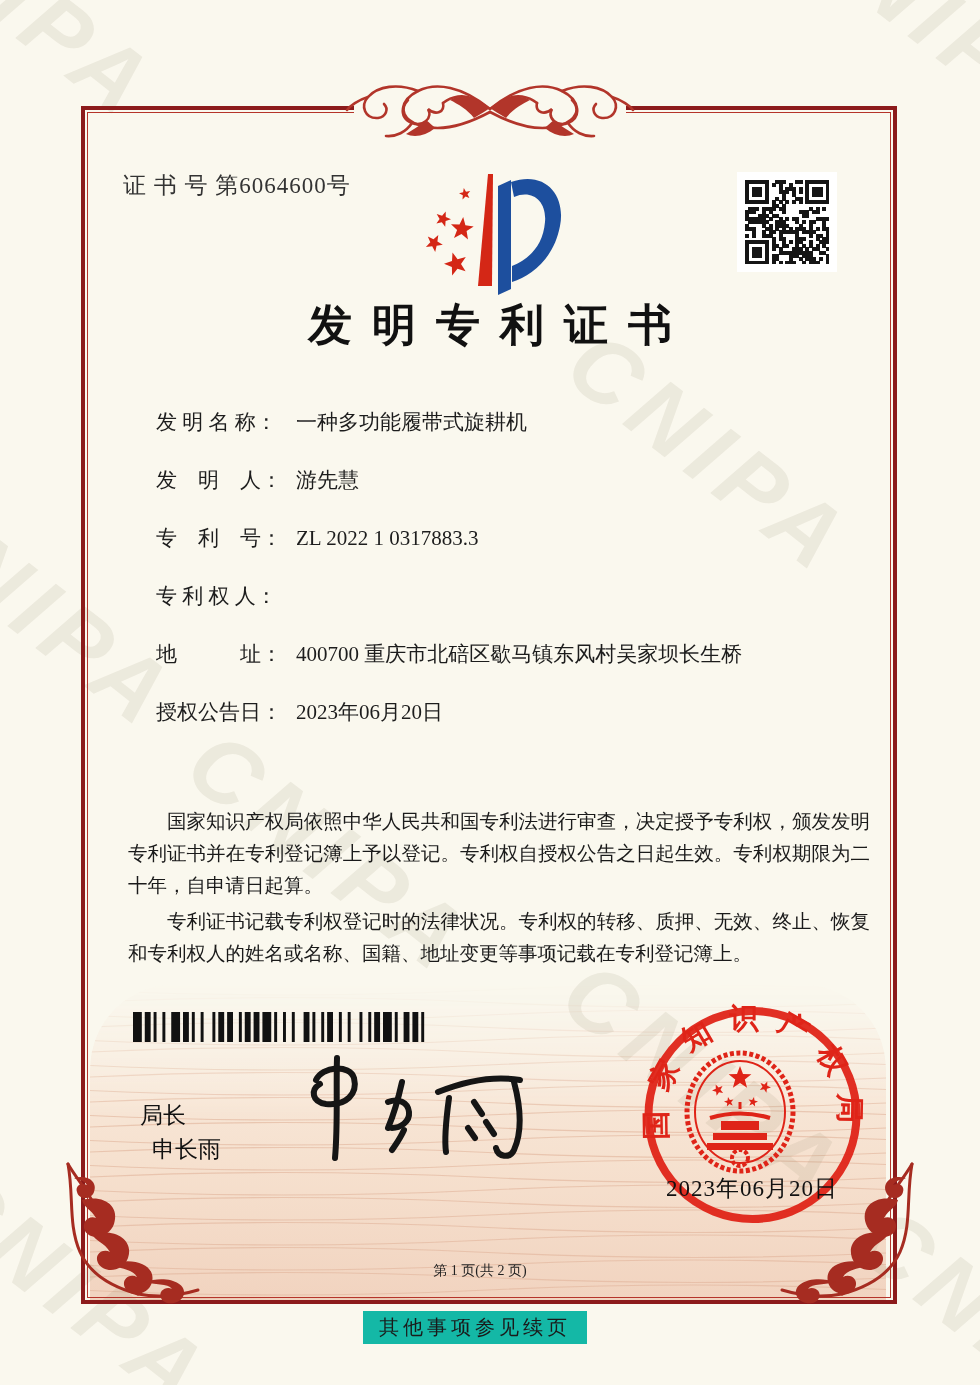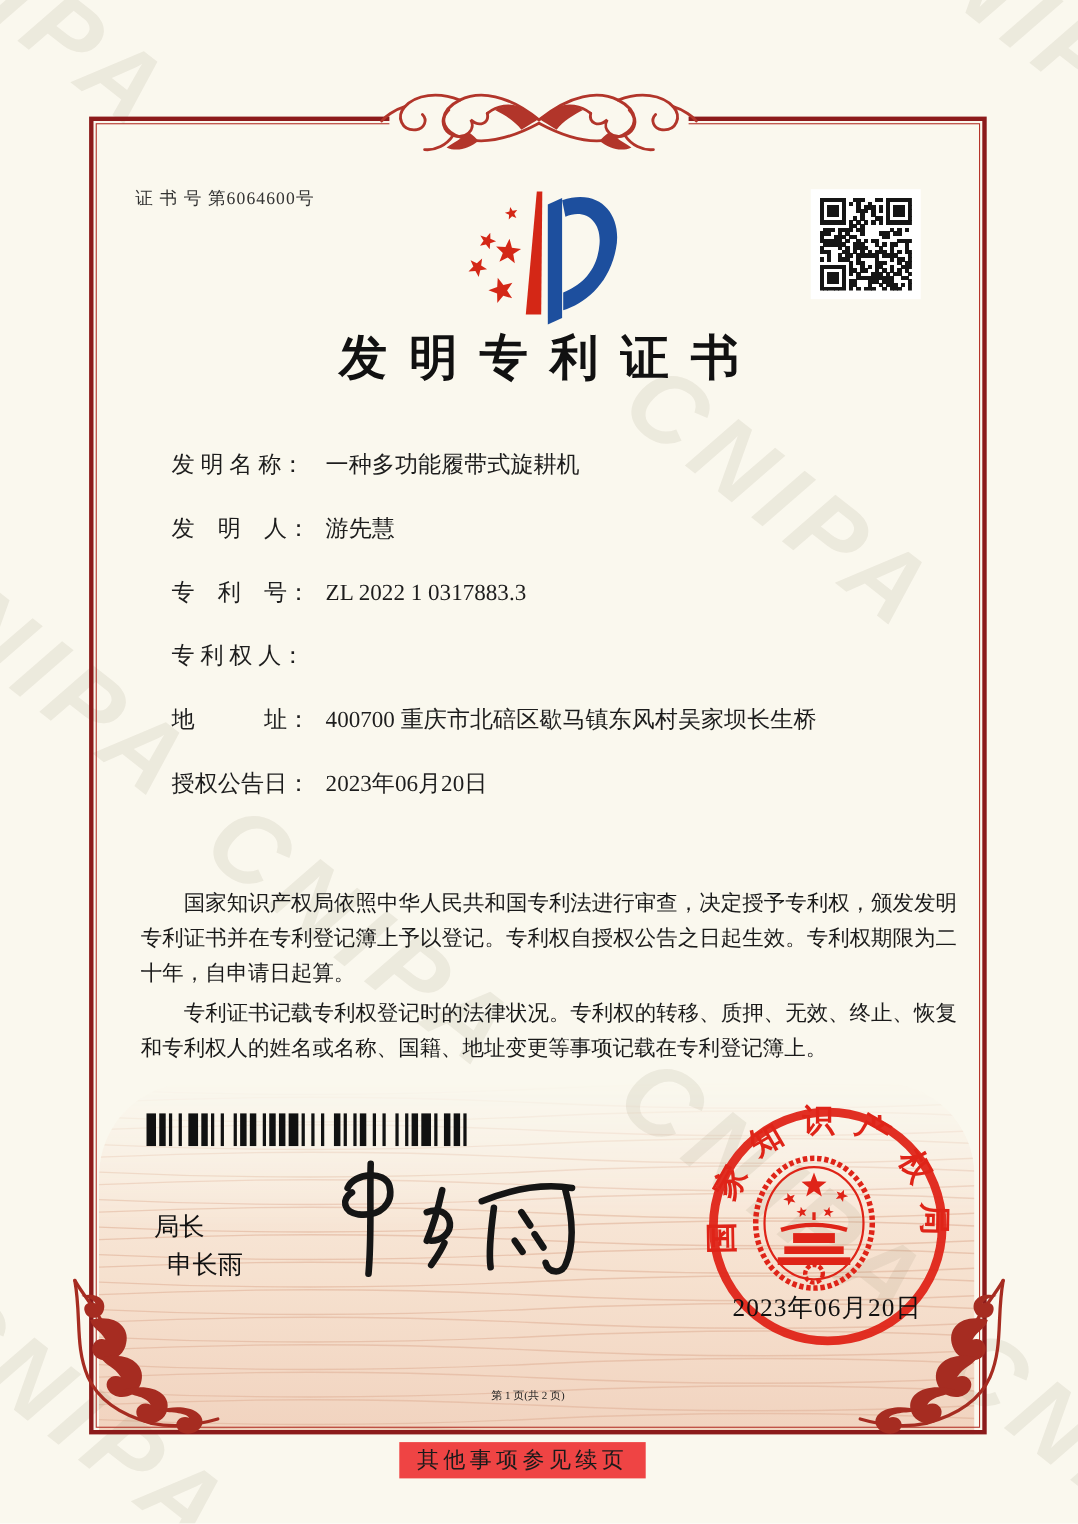--- a/index.html
+++ b/index.html
@@ -31,21 +31,21 @@
     position:absolute;left:81px;top:106px;width:816px;height:1198px;z-index:3;
     box-sizing:border-box;border:4px solid #8c1b1b;pointer-events:none;
   }
   .frame-inner{
     position:absolute;left:2px;top:2px;right:2px;bottom:2px;
     border:1.5px solid #b5342a;
   }
   
   .ornament{position:absolute;z-index:4;pointer-events:none;}
   
-  .cert-no{position:absolute;left:123px;top:170px;z-index:5;font-size:16px;letter-spacing:1px;color:#333;}
+  .cert-no{position:absolute;left:123px;top:170px;z-index:5;font-size:23px;letter-spacing:1px;color:#333;}
   .logo{position:absolute;left:420px;top:158px;z-index:5;}
   .qr-box{position:absolute;left:737px;top:172px;width:100px;height:100px;background:#fff;z-index:5;}
   .qr-box svg{position:absolute;left:8px;top:8px;}
   .title{
     position:absolute;left:0;top:296px;width:980px;z-index:5;
     text-align:center;font-size:44px;font-weight:bold;color:#111;
     letter-spacing:20px;text-indent:20px;
   }
   
   .fields{position:absolute;left:140px;top:408px;width:740px;z-index:5;font-size:21px;color:#1d1d1d;margin-left:16px;}
@@ -60,24 +60,24 @@
   .paras p{margin:0 0 4px 16px;text-indent:2em;}
   
   .barcode{position:absolute;left:133px;top:1012px;z-index:5;}
   .sig-role{position:absolute;left:140px;top:1088px;z-index:5;
     font-family:"Liberation Sans","DejaVu Sans",sans-serif;font-size:23px;color:#111;margin-top:12px;}
   .sig-name{position:absolute;left:152px;top:1134px;z-index:5;
     font-family:"Liberation Sans","DejaVu Sans",sans-serif;font-size:23px;color:#111;}
   .signature{position:absolute;left:292px;top:1040px;z-index:5;}
   .seal{position:absolute;left:633px;top:996px;z-index:6;}
   .page-info{position:absolute;left:200px;top:1262px;width:560px;z-index:5;
-    text-align:center;font-size:10px;color:#222;}
+    text-align:center;font-size:14px;color:#222;}
   .cont-note{
     position:absolute;left:363px;top:1311px;z-index:5;
-    background:#ef4444;padding:3px 16px;font-size:20px;letter-spacing:4px;color:#1a1a1a;
+    background:#14b8a6;padding:3px 16px;font-size:20px;letter-spacing:4px;color:#1a1a1a;
   }
 </style>
 </head>
 <body>
 
 <div class="page">
 
   <div class="wave-band">
     <svg id="waves" width="796" height="320" viewBox="0 0 796 320">
         <path d="M-10,6 q 200,10 408,0 t 408,0" fill="none" stroke="#e2b69c" stroke-width="1.2" opacity="0.65"></path>

